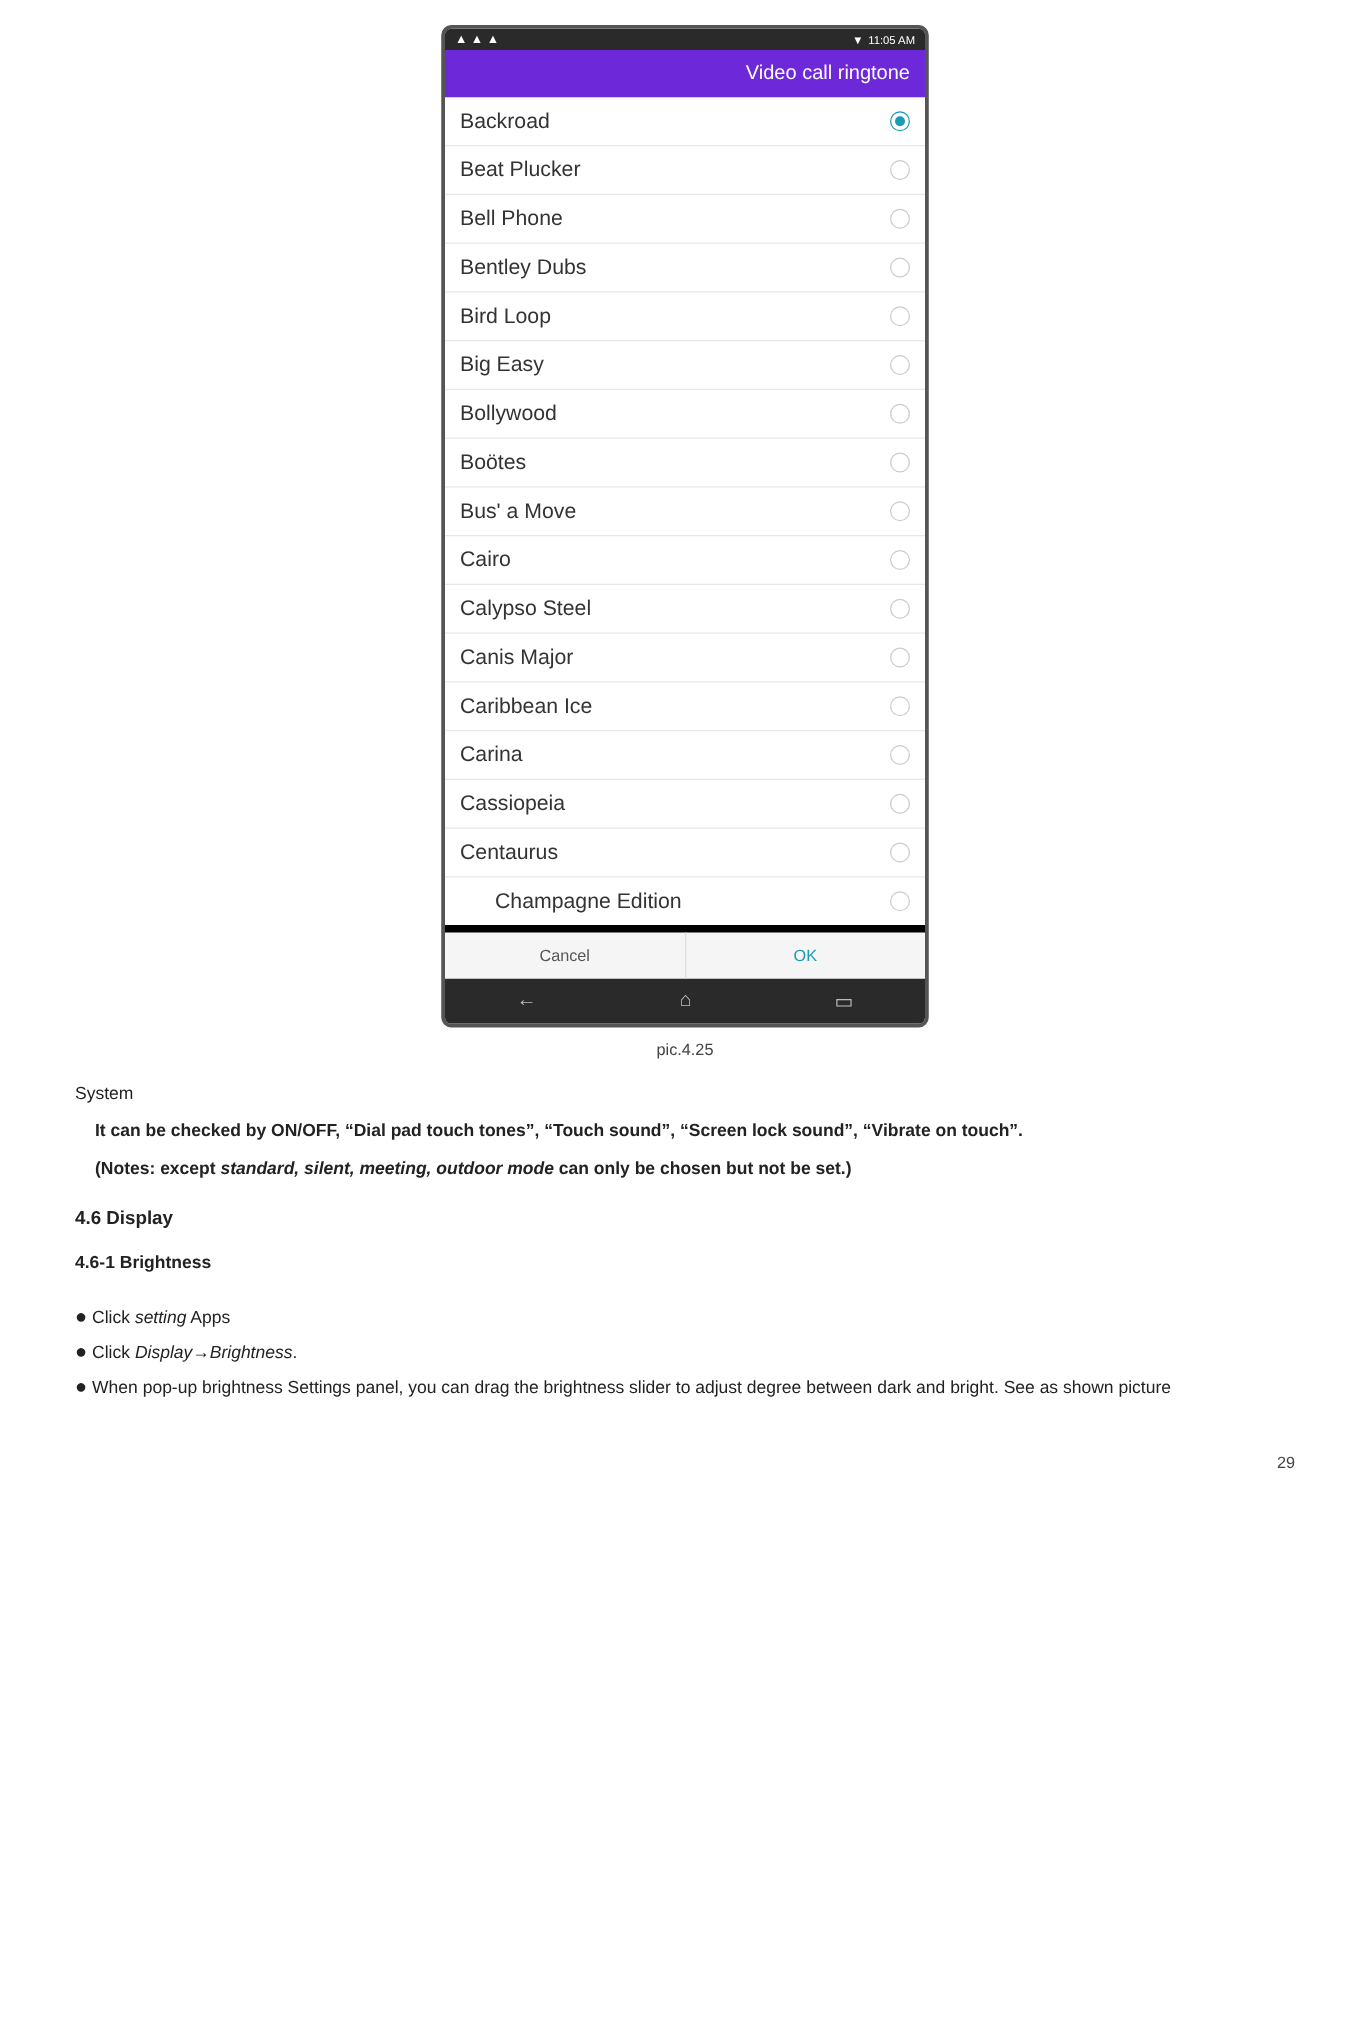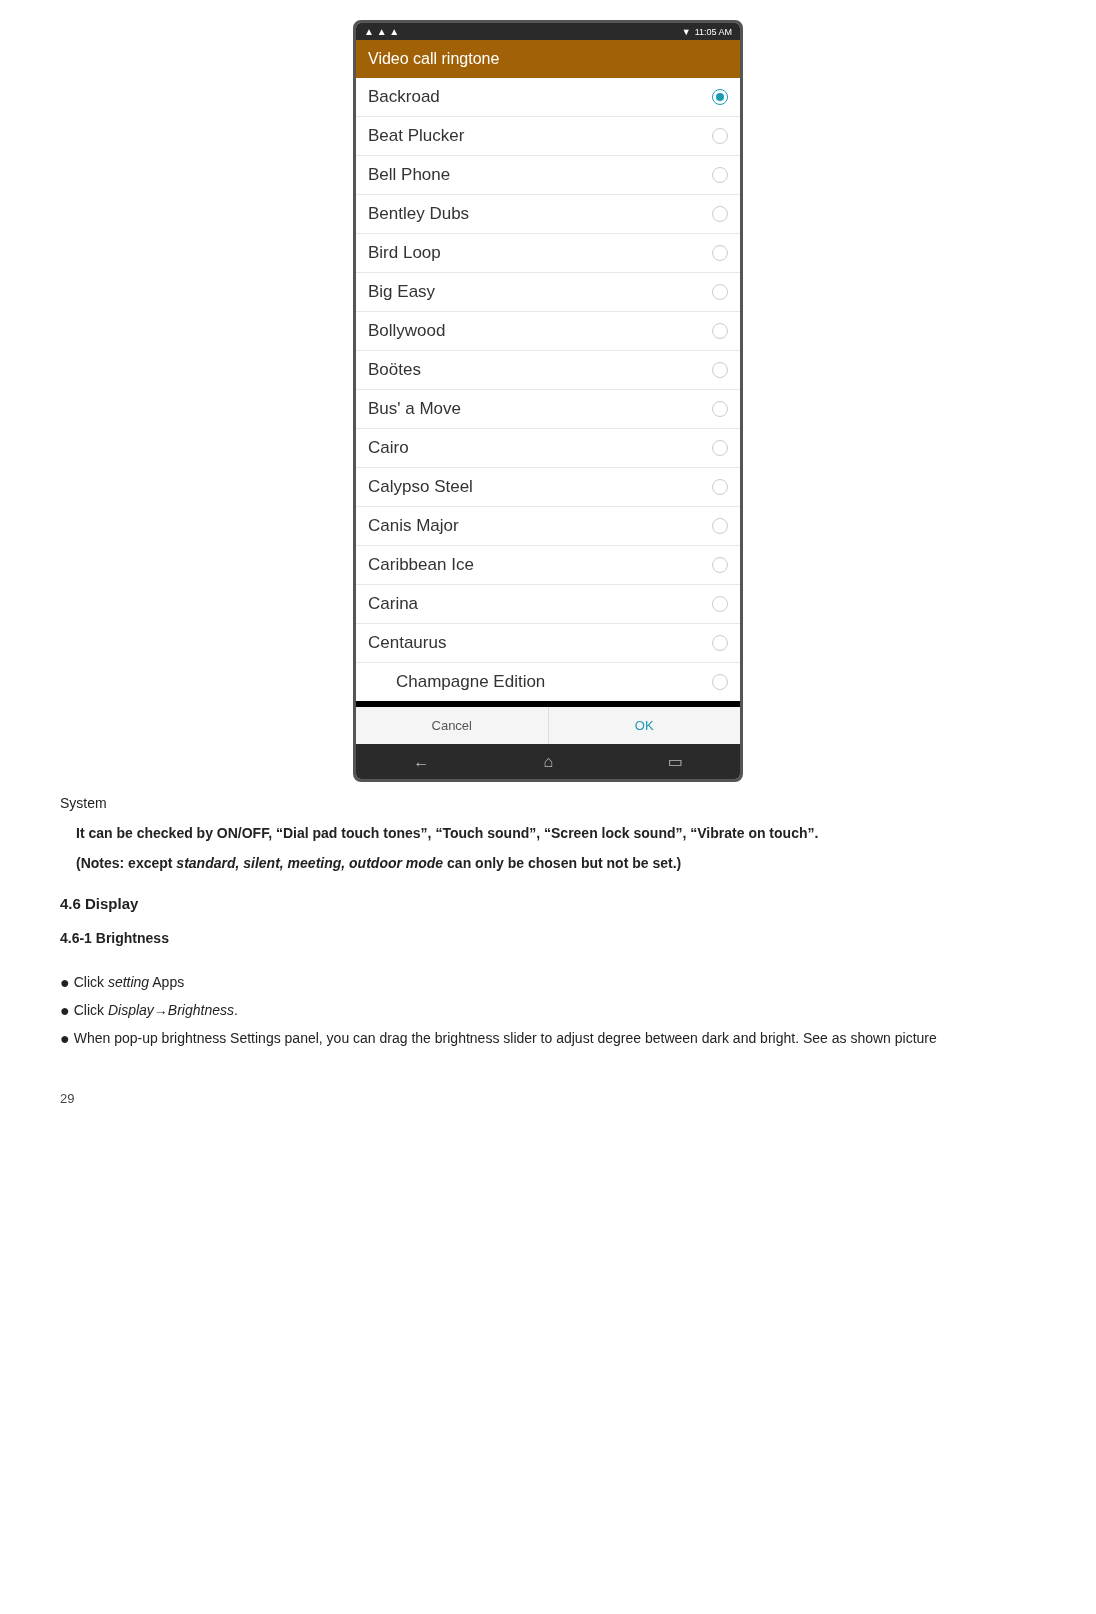--- a/index.html
+++ b/index.html
@@ -53,22 +53,23 @@
 
     .status-bar-right {
       display: flex;
       gap: 4px;
       align-items: center;
       font-size: 9px;
     }
 
     
     .app-header {
-      background: #a16207;
+      background: #6d28d9;
       padding: 10px 12px;
+      text-align: right;
     }
 
     .app-header-title {
       color: white;
       font-size: 16px;
       font-weight: 500;
     }
 
     
     .ringtone-list {
@@ -209,21 +210,21 @@
       font-size: 16px;
       line-height: 1.5;
       flex-shrink: 0;
     }
 
     .italic-text {
       font-style: italic;
     }
 
     .page-number {
-      text-align: left;
+      text-align: right;
       margin-top: 40px;
       font-size: 13px;
       color: #444;
     }
 
     .indent {
       padding-left: 16px;
       font-weight: bold;
     }
   </style>
@@ -301,20 +302,24 @@
           </div>
           <div class="ringtone-item">
             <span class="ringtone-name">Caribbean Ice</span>
             <div class="radio-circle"></div>
           </div>
           <div class="ringtone-item">
             <span class="ringtone-name">Carina</span>
             <div class="radio-circle"></div>
           </div>
           <div class="ringtone-item">
+            <span class="ringtone-name">Cassiopeia</span>
+            <div class="radio-circle"></div>
+          </div>
+          <div class="ringtone-item">
             <span class="ringtone-name">Centaurus</span>
             <div class="radio-circle"></div>
           </div>
           <div class="ringtone-item">
             <span class="ringtone-name">Champagne Edition</span>
             <div class="radio-circle"></div>
           </div>
         </div>
 
       <div class="dialog-buttons">
@@ -325,20 +330,21 @@
 
       <div class="nav-bar">
         <span class="nav-icon">←</span>
         <span class="nav-icon">⌂</span>
         <span class="nav-icon">▭</span>
       </div>
 
     </div>
   </div>
 
+  <div class="caption">pic.4.25</div>
 
   <div class="doc-content">
 
     <p>System</p>
     <p class="indent">It can be checked by ON/OFF, “Dial pad touch tones”, “Touch sound”, “Screen lock sound”, “Vibrate on touch”.</p>
     <p class="indent">
       <span>(Notes: except </span><span class="italic-text">standard, silent, meeting, outdoor mode</span><span> can only be chosen but not be set.)</span>
     </p>
 
     <div class="section-heading">4.6 Display</div>

